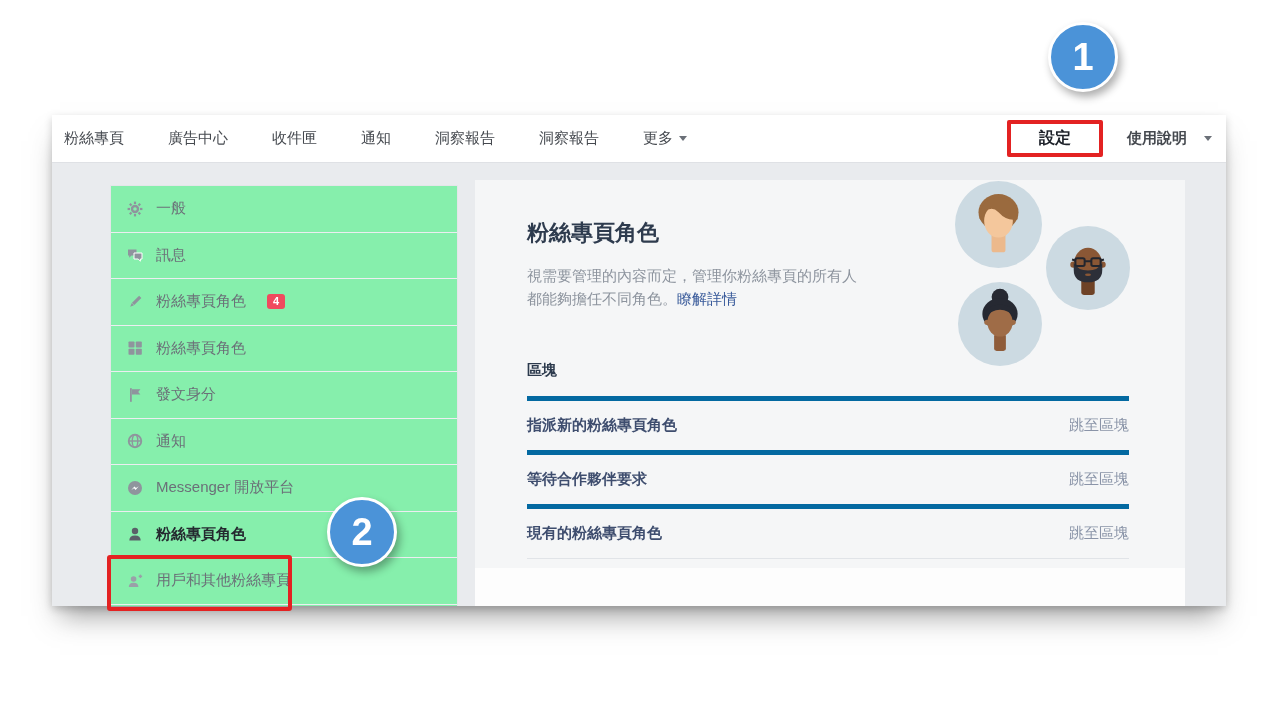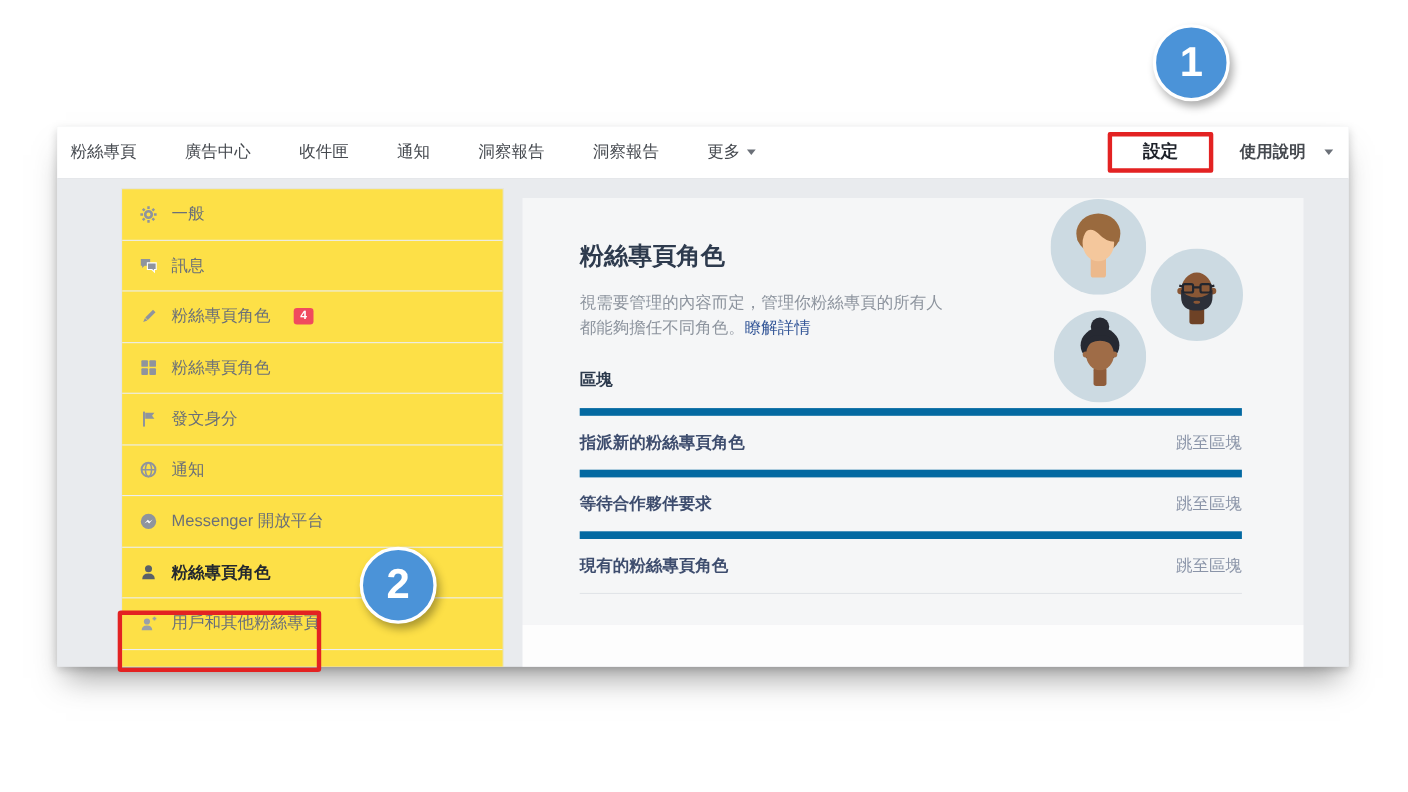--- a/index.html
+++ b/index.html
@@ -26,21 +26,21 @@
   .settings-link{
     font-size:16px;font-weight:700;color:#1d2129;cursor:pointer;
     border:4px solid #e32222;border-radius:2px;padding:4px 28px;background:#fff;
   }
   .help-link{font-size:15px;color:#45494f;cursor:pointer;display:flex;align-items:center;gap:17px;font-weight:bold;}
   .caret{width:0;height:0;border-left:4px solid transparent;border-right:4px solid transparent;border-top:5px solid #6b7078;display:inline-block;}
   
   .win-body{position:absolute;top:48px;left:0;right:0;bottom:0;background:#e9ebee;}
   
   .sidebar{
-    position:absolute;left:58px;top:8px;bottom:0;width:348px;background:#fde047;
+    position:absolute;left:58px;top:22px;bottom:0;width:348px;background:#86efac;
     border:1px solid #e4e6e9;border-bottom:none;box-sizing:border-box;
     list-style:none;margin:0;padding:0;overflow:hidden;
   }
   .side-item{
     height:46.5px;display:flex;align-items:center;gap:13px;
     padding:0 16px;border-bottom:1px solid #eceef1;cursor:pointer;box-sizing:border-box;
   }
   .side-item .lbl{font-size:15px;color:#6b7078;}
   .side-item.active .lbl{color:#24292f;font-weight:700;}
   .side-item svg{flex:0 0 auto;}
@@ -49,25 +49,25 @@
     border-radius:3px;padding:2px 6px;margin-left:8px;line-height:1;
   }
   
   .panel{
     position:absolute;left:423px;top:17px;width:710px;height:388px;
     background:#f5f6f7;box-sizing:border-box;padding:38px 56px 0 52px;
   }
   .panel-title{margin:0;font-size:22px;font-weight:700;color:#2e3b4e;}
   .panel-desc{margin:16px 0 0 0;font-size:15px;line-height:1.55;color:#8d949e;max-width:450px;}
   .learn-link{color:#365899;text-decoration:none;cursor:pointer;}
-  .section-head{margin-top:25px;font-size:15px;font-weight:700;color:#2c3a4d;}
+  .section-head{margin-top:50px;font-size:15px;font-weight:700;color:#2c3a4d;}
   .rows{margin-top:16px;}
   .row{
     height:49px;display:flex;align-items:center;justify-content:space-between;
-    border-top:7px solid #0369a1;cursor:default;
+    border-top:5px solid #0369a1;cursor:default;
   }
   .row:last-child{border-bottom:1px solid #e1e4e8;}
   .row .row-label{font-size:15px;font-weight:700;color:#3e4d6e;}
   .row .row-link{font-size:15px;color:#8a94a8;text-decoration:none;cursor:pointer;}
   
   .avatar{position:absolute;}
   .av1{left:480px;top:1px;width:87px;height:87px;}
   .av2{left:571px;top:46px;width:84px;height:84px;}
   .av3{left:483px;top:102px;width:84px;height:84px;}
   .white-block{position:absolute;left:423px;top:405px;width:710px;bottom:0;background:#fdfdfd;}

